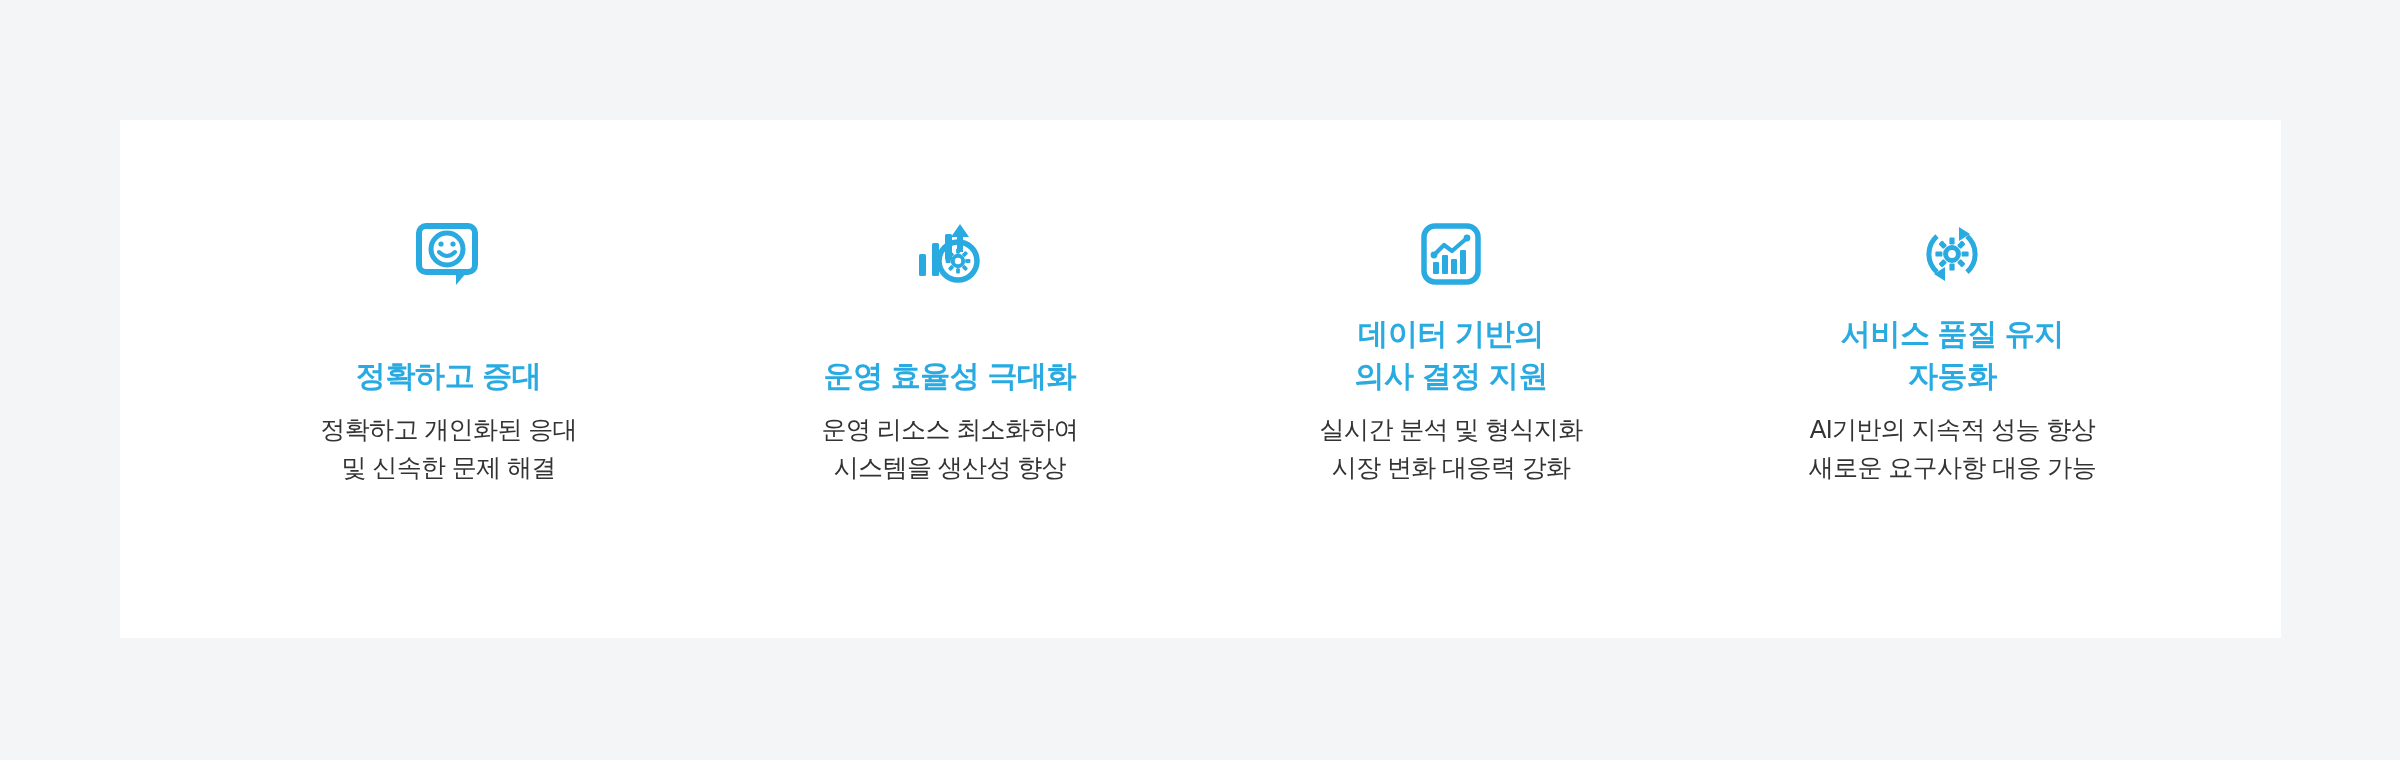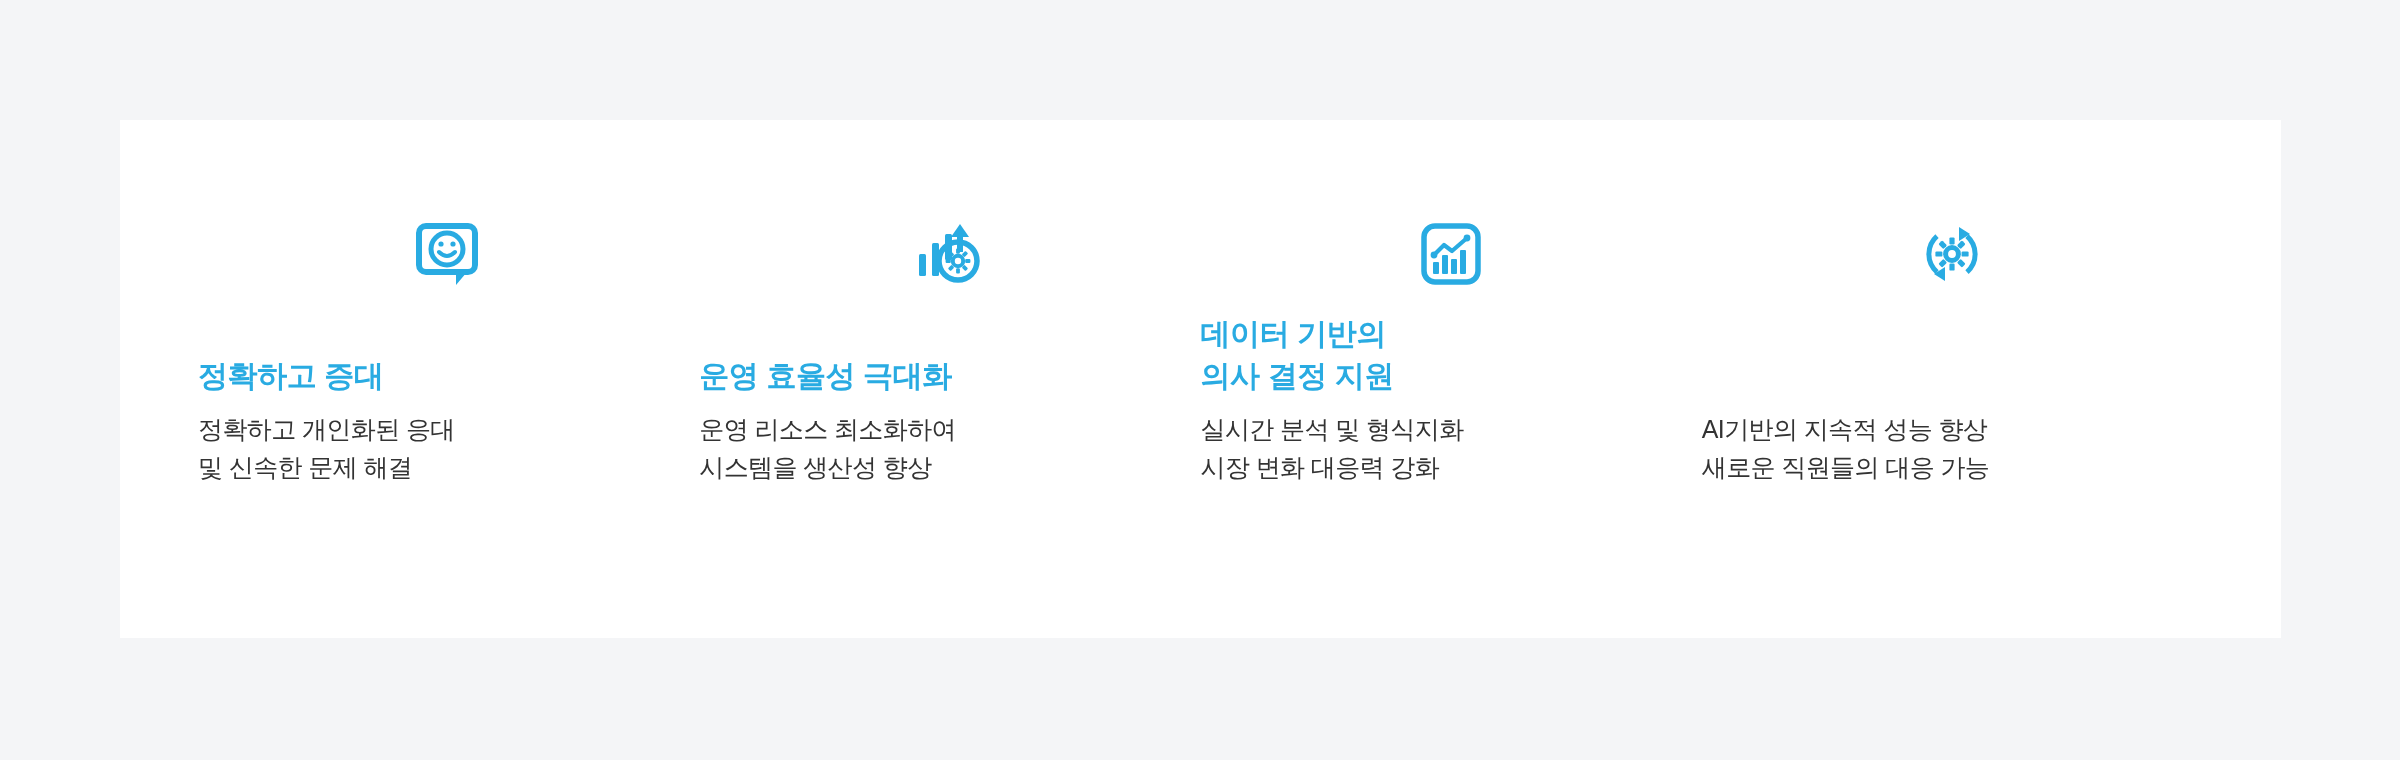--- a/index.html
+++ b/index.html
@@ -44,21 +44,21 @@
     box-sizing: border-box;
   }
 
   .card {
     position: relative;
     flex: 1 1 0;
     height: 100%;
     display: flex;
     flex-direction: column;
     align-items: center;
-    text-align: left;
+    text-align: center;
   }
 
   
   .icon-wrap {
     position: absolute;
     top: 98px;
     left: 0;
     right: 0;
     height: 76px;
     display: flex;
@@ -185,19 +185,21 @@
                 <rect x="-16.6" y="-2.6" width="7" height="5.2" rx="1.2"></rect>
                 <rect x="9.6" y="-2.6" width="7" height="5.2" rx="1.2"></rect>
                 <rect x="-2.6" y="-16.6" width="5.2" height="7" rx="1.2" transform="rotate(45)"></rect>
                 <rect x="-2.6" y="9.6" width="5.2" height="7" rx="1.2" transform="rotate(45)"></rect>
                 <rect x="-16.6" y="-2.6" width="7" height="5.2" rx="1.2" transform="rotate(45)"></rect>
                 <rect x="9.6" y="-2.6" width="7" height="5.2" rx="1.2" transform="rotate(45)"></rect>
               </g>
             </g>
           </svg>
         </div>
+        <div class="card-title">서비스 품질 유지
+자동화</div>
         <div class="card-desc">AI기반의 지속적 성능 향상
-새로운 직원들의 대응 가능</div>
+새로운 요구사항 대응 가능</div>
       </div>
 
     </div>
   </div>
 </div>
 
 </body></html>

